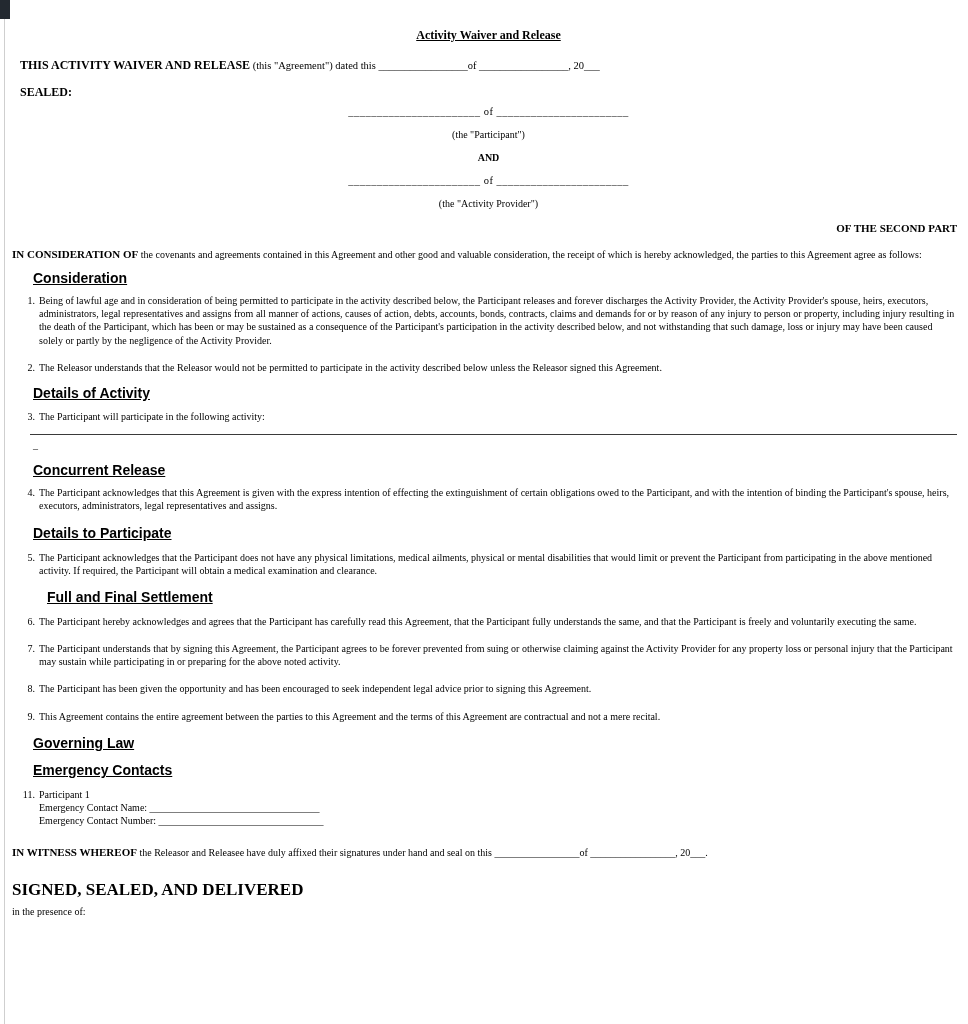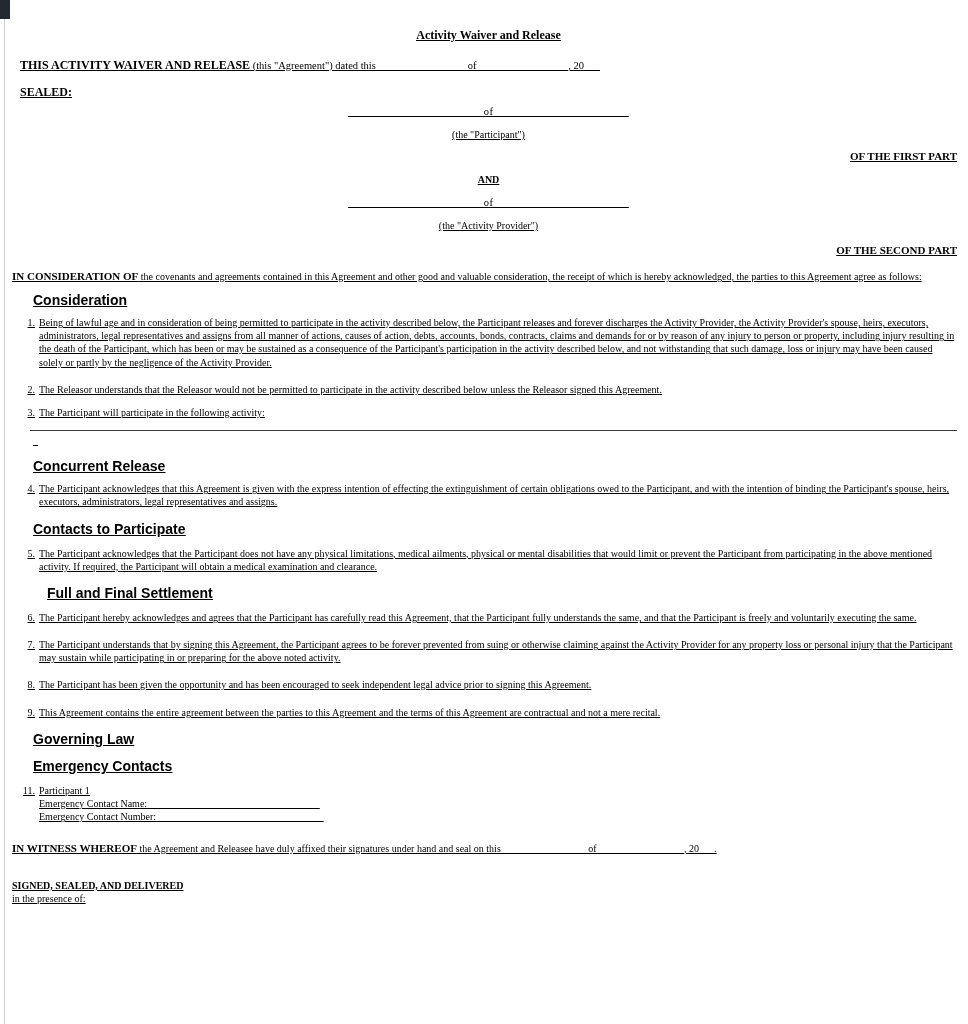--- a/index.html
+++ b/index.html
@@ -15,21 +15,20 @@
     position:absolute; left:4px; top:0; bottom:0; width:1px;
     background:#cfcfcf;
   }
   .corner-bar {
     position:absolute; left:0; top:0; width:10px; height:19px;
     background:#232930;
   }
   .content {
     position:relative;
     padding:28px 11px 0 20px;
-    text-decoration:underline;
   }
   .doc-title {
     text-align:center;
     font-weight:bold;
     text-decoration:underline;
     font-size:12px;
     line-height:14px;
   }
   .para { font-size:10px; line-height:13px; }
   .b-lg { font-weight:bold; font-size:12px; }
@@ -55,40 +54,39 @@
   .item { display:flex; font-size:10px; line-height:13.2px; }
   .item .num { flex:0 0 15px; text-align:right; margin-right:4px; }
   .item .txt { flex:1; }
   .activity-line {
     margin-left:10px;
     border-bottom:1px solid #3a3a3a;
     height:0;
   }
   .dash { margin-left:13px; font-size:10px; line-height:13px; }
   .witness { font-size:10px; line-height:13px; }
-  .signed { font-weight:bold; font-size:10px; line-height:13px; }
+  .signed { font-weight:bold; font-size:17px; line-height:13px; }
   .presence { font-size:10px; line-height:13px; }
 </style>
 </head>
 <body>
 
 <div class="left-rule"></div>
 <div class="corner-bar"></div>
 
 <div class="content">
 
   <div class="doc-title">Activity Waiver and Release</div>
 
   <p class="para" style="margin:17px 0 0 0;"><span class="b-lg">THIS ACTIVITY WAIVER AND RELEASE</span><span class="rest"> (this "Agreement") dated this _________________of _________________, 20___</span></p>
 
   <div class="between" style="margin-top:13px;">SEALED:</div>
 
   <div class="center blankline" style="margin-top:6px;">_______________________ of _______________________</div>
   <div class="center role" style="margin-top:10px;">(the "Participant")</div>
-  <div class="right part-label" style="margin-top:9px;">OF THE FIRST PART</div>
 
   <div class="center and-label" style="margin-top:10px;">AND</div>
 
   <div class="center blankline" style="margin-top:10px;">_______________________ of _______________________</div>
   <div class="center role" style="margin-top:10px;">(the "Activity Provider")</div>
   <div class="right part-label" style="margin-top:12px;">OF THE SECOND PART</div>
 
   <p class="para outdent" style="margin:13px 0 0 -8px;"><span class="b-md">IN CONSIDERATION OF</span><span class="rest-sm"> the covenants and agreements contained in this Agreement and other good and valuable consideration, the receipt of which is hereby acknowledged, the parties to this Agreement agree as follows:</span></p>
 
   <div class="h" style="margin-top:11px;">Consideration</div>
@@ -96,37 +94,38 @@
   <div class="item" style="margin-top:9px;">
     <span class="num">1.</span>
     <span class="txt">Being of lawful age and in consideration of being permitted to participate in the activity described below, the Participant releases and forever discharges the Activity Provider, the Activity Provider's spouse, heirs, executors, administrators, legal representatives and assigns from all manner of actions, causes of action, debts, accounts, bonds, contracts, claims and demands for or by reason of any injury to person or property, including injury resulting in the death of the Participant, which has been or may be sustained as a consequence of the Participant's participation in the activity described below, and not withstanding that such damage, loss or injury may have been caused solely or partly by the negligence of the Activity Provider.</span>
   </div>
 
   <div class="item" style="margin-top:14px;">
     <span class="num">2.</span>
     <span class="txt">The Releasor understands that the Releasor would not be permitted to participate in the activity described below unless the Releasor signed this Agreement.</span>
   </div>
 
+  <div class="h" style="margin-top:13px;">Details of Activity</div>
 
   <div class="item" style="margin-top:10px;">
     <span class="num">3.</span>
     <span class="txt">The Participant will participate in the following activity:</span>
   </div>
 
   <div class="activity-line" style="margin-top:11px;"></div>
   <div class="dash" style="margin-top:3px;">_</div>
 
   <div class="h" style="margin-top:13px;">Concurrent Release</div>
 
   <div class="item" style="margin-top:9px;">
     <span class="num">4.</span>
     <span class="txt">The Participant acknowledges that this Agreement is given with the express intention of effecting the extinguishment of certain obligations owed to the Participant, and with the intention of binding the Participant's spouse, heirs, executors, administrators, legal representatives and assigns.</span>
   </div>
 
-  <div class="h" style="margin-top:14px;">Contacts to Participate</div>
+  <div class="h" style="margin-top:14px;">Details to Participate</div>
 
   <div class="item" style="margin-top:11px;">
     <span class="num">5.</span>
     <span class="txt">The Participant acknowledges that the Participant does not have any physical limitations, medical ailments, physical or mental disabilities that would limit or prevent the Participant from participating in the above mentioned activity. If required, the Participant will obtain a medical examination and clearance.</span>
   </div>
 
   <div class="h" style="margin-top:14px;padding-left:14px;">Full and Final Settlement</div>
 
   <div class="item" style="margin-top:11px;">
     <span class="num">6.</span>
@@ -155,18 +154,18 @@
 
   <div class="item" style="margin-top:11px;">
     <span class="num">11.</span>
     <span class="txt">
       <div>Participant 1</div>
       <div>Emergency Contact Name: __________________________________</div>
       <div>Emergency Contact Number: _________________________________</div>
     </span>
   </div>
 
-  <p class="witness outdent" style="margin:18px 0 0 -8px;"><span class="b-md">IN WITNESS WHEREOF</span><span class="rest-sm"> the Agreement and Releasee have duly affixed their signatures under hand and seal on this _________________of _________________, 20___.</span></p>
+  <p class="witness outdent" style="margin:18px 0 0 -8px;"><span class="b-md">IN WITNESS WHEREOF</span><span class="rest-sm"> the Releasor and Releasee have duly affixed their signatures under hand and seal on this _________________of _________________, 20___.</span></p>
 
   <div class="signed outdent" style="margin-top:24px;">SIGNED, SEALED, AND DELIVERED</div>
-  <div class="presence outdent" style="margin-top:0;">in the presence of:</div>
+  <div class="presence outdent" style="margin-top:9px;">in the presence of:</div>
 
 </div>
 
 </body></html>

